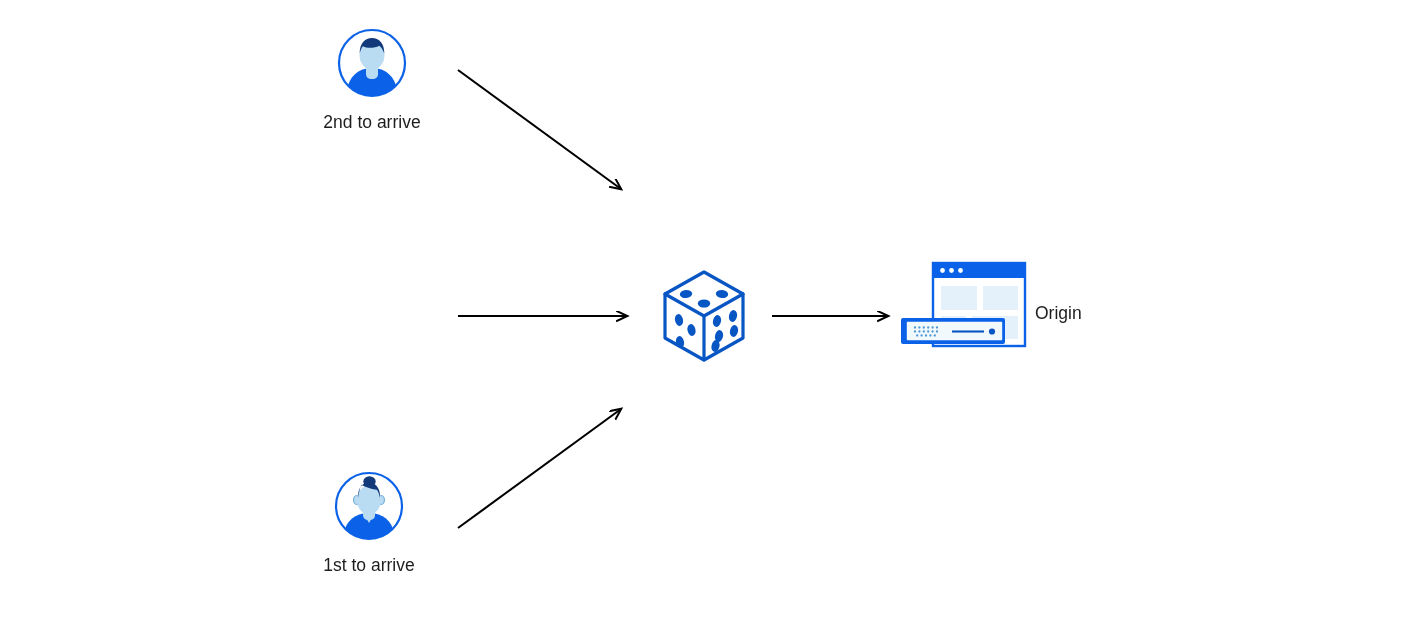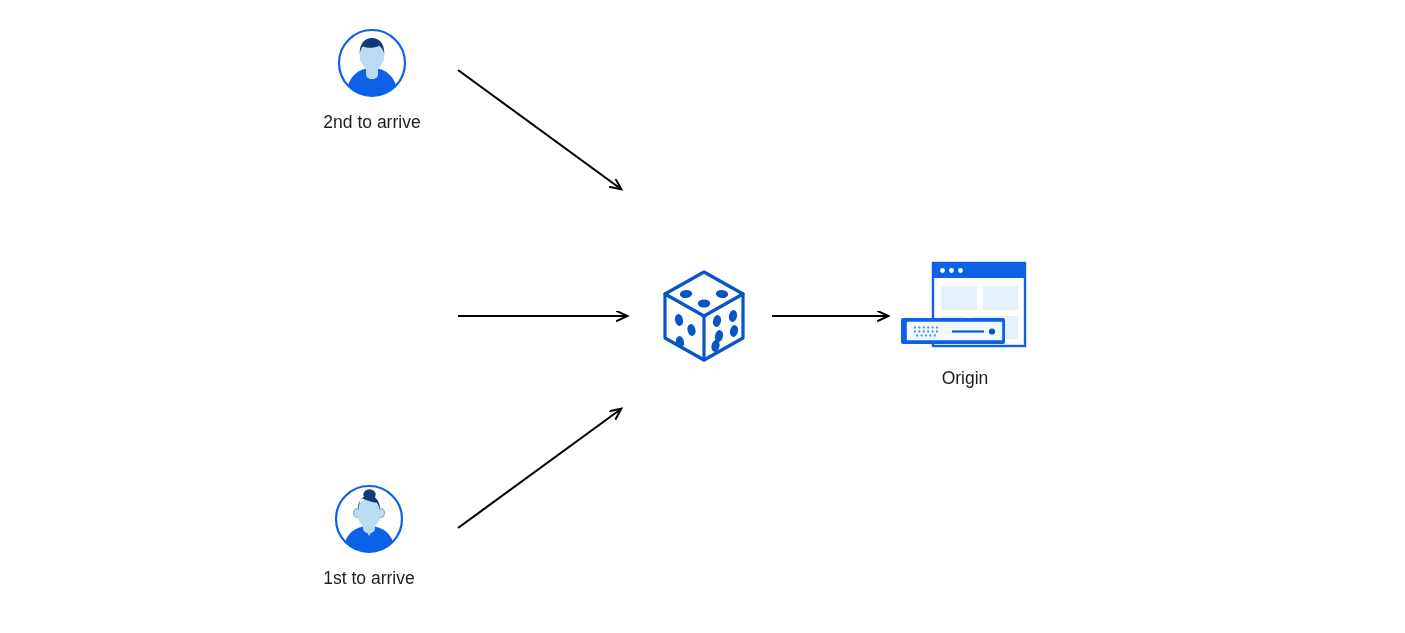--- a/index.html
+++ b/index.html
@@ -43,21 +43,21 @@
     width: 1405px;
     height: 633px;
     pointer-events: none;
   }
   .dice-node {
     position: absolute;
   }
   .origin-node {
     position: absolute;
     display: flex;
-    flex-direction: column;
+    flex-direction: row;
     align-items: center;
   }
   .origin-graphic {
     position: relative;
     width: 140px;
     height: 100px;
   }
   .origin-label {
     margin-top: 10px;
     font-size: 17.5px;
@@ -100,21 +100,21 @@
           <path d="M31 36 h12 v12 c0 3 -2 5 -6 5 s-6 -2 -6 -5 z" fill="#b9dcf2"></path>
           <ellipse cx="37" cy="29" rx="12.5" ry="15" fill="#b9dcf2"></ellipse>
           <path d="M24.7 27.5 c-0.2 -10 5.2 -15.5 12.3 -15.5 c7.1 0 12.5 5.5 12.3 15.5 c-1.6 -4.2 -3.1 -6.6 -5 -7.8 c-4.6 2.6 -12.2 2.9 -16.3 0.6 c-1.6 1.5 -2.4 3.9 -3.3 7.2 z" fill="#123a7a"></path>
         </g>
       </svg>
     </span>
     <span class="node-label">2nd to arrive</span>
   </div>
 
 
-  <div class="node" style="left:294px; top:482px; width:150px;justify-content:center;">
+  <div class="node" style="left:294px; top:469px; width:150px;justify-content:center;">
     <span class="avatar">
       <svg viewBox="0 0 74 74" width="74" height="74" xmlns="http://www.w3.org/2000/svg">
         <defs>
           <clipPath id="clipC">
               <circle cx="37" cy="37" r="33"></circle>
             </clipPath>
         </defs>
         <circle cx="37" cy="37" r="33" fill="#ffffff" stroke="#0b62e8" stroke-width="2.2"></circle>
         <g clip-path="url(#clipC)">
           <path d="M37 44 c-14 0 -23 8 -25 20 l0 16 50 0 0 -16 c-2 -12 -11 -20 -25 -20 z" fill="#0b62e8"></path>

